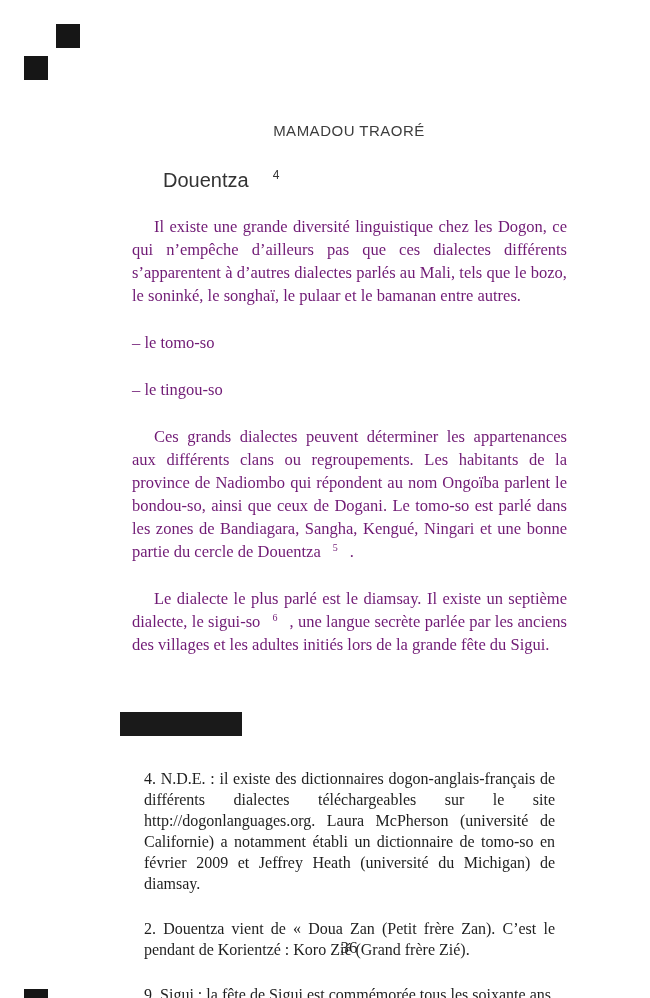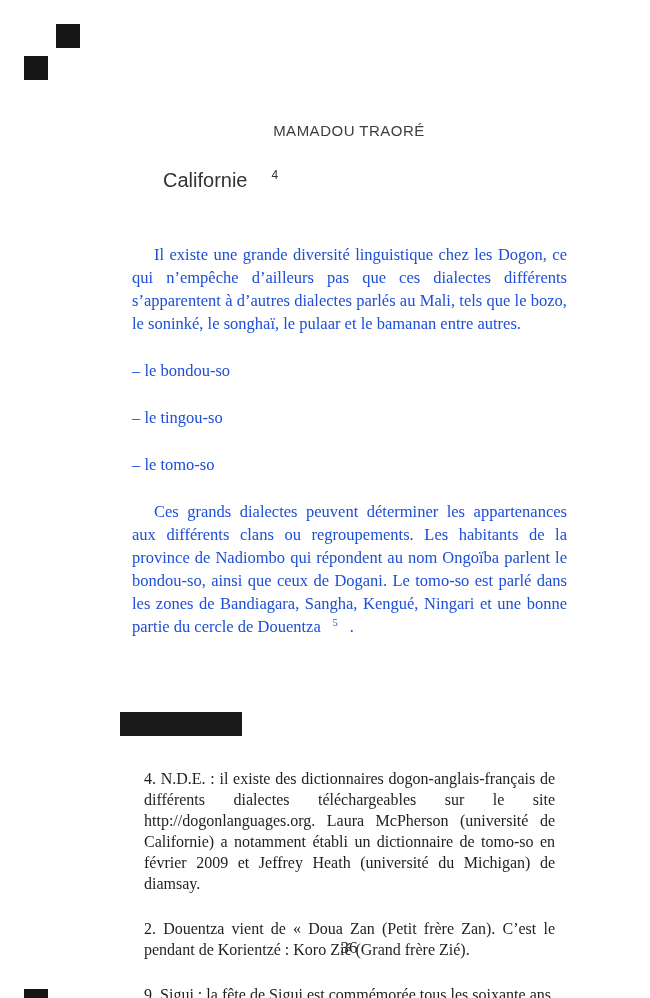--- a/index.html
+++ b/index.html
@@ -37,25 +37,25 @@
     top: 133px; left: 115px;
     font-family: "Liberation Sans", sans-serif;
     font-size: 20px;
     font-weight: 400;
     color: #333333;
   }
   .section-heading sup { font-size: 12px; line-height: 0; }
 
   .body-text {
     position: absolute;
-    top: 195px; left: 84px;
+    top: 167px; left: 84px;
     width: 483px;
     font-size: 16.5px;
     line-height: 23px;
-    color: #1d4ed8;
+    color: #701a75;
     text-align: justify;
   }
   .body-text p.para { text-indent: 22px; }
   .body-text .dialect-item { text-align: left; }
   .body-text sup.note-ref { font-size: 10px; line-height: 0; }
 
   .footnotes {
     position: absolute;
     top: 676px; left: 84px;
     width: 483px;
@@ -87,28 +87,28 @@
   <div class="crop crop-tl-h"></div>
   <div class="crop crop-tr-v"></div>
   <div class="crop crop-tr-h"></div>
   <div class="crop crop-bl-h"></div>
   <div class="crop crop-bl-v"></div>
   <div class="crop crop-br-h"></div>
   <div class="crop crop-br-v"></div>
 
   <div class="running-header">MAMADOU TRAORÉ</div>
 
-  <h2 class="section-heading"><span>Californie</span><sup>4</sup></h2>
+  <h2 class="section-heading"><span>Douentza</span><sup>4</sup></h2>
 
   <div class="body-text">
       <p class="para">Il existe une grande diversité linguistique chez les Dogon, ce qui n’empêche d’ailleurs pas que ces dialectes différents s’apparentent à d’autres dialectes parlés au Mali, tels que le bozo, le soninké, le songhaï, le pulaar et le bamanan entre autres.</p>
-      <div class="dialect-item">– le bondou-so</div>
+      <div class="dialect-item">– le tomo-so</div>
       <div class="dialect-item">– le tingou-so</div>
-      <div class="dialect-item">– le tomo-so</div>
       <p class="para">Ces grands dialectes peuvent déterminer les appartenances aux différents clans ou regroupements. Les habitants de la province de Nadiombo qui répondent au nom Ongoïba parlent le bondou-so, ainsi que ceux de Dogani. Le tomo-so est parlé dans les zones de Bandiagara, Sangha, Kengué, Ningari et une bonne partie du cercle de Douentza<sup class="note-ref">5</sup>.</p>
+      <p class="para">Le dialecte le plus parlé est le diamsay. Il existe un septième dialecte, le sigui-so<sup class="note-ref">6</sup>, une langue secrète parlée par les anciens des villages et les adultes initiés lors de la grande fête du Sigui.</p>
     </div>
 
   <div class="footnotes">
     <div class="footnote-rule"></div>
     <div>
         <p class="footnote">4. N.D.E. : il existe des dictionnaires dogon-anglais-français de différents dialectes téléchargeables sur le site http://dogonlanguages.org. Laura McPherson (université de Californie) a notamment établi un dictionnaire de tomo-so en février 2009 et Jeffrey Heath (université du Michigan) de diamsay.</p>
         <p class="footnote">2. Douentza vient de « Doua Zan (Petit frère Zan). C’est le pendant de Korientzé : Koro Zié (Grand frère Zié).</p>
         <p class="footnote">9. Sigui : la fête de Sigui est commémorée tous les soixante ans. Cette commémoration a trait à la révélation de la parole à l’humanité et de l’apparition de la mort dans la cosmogonie dogon.</p>
       </div>
   </div>

